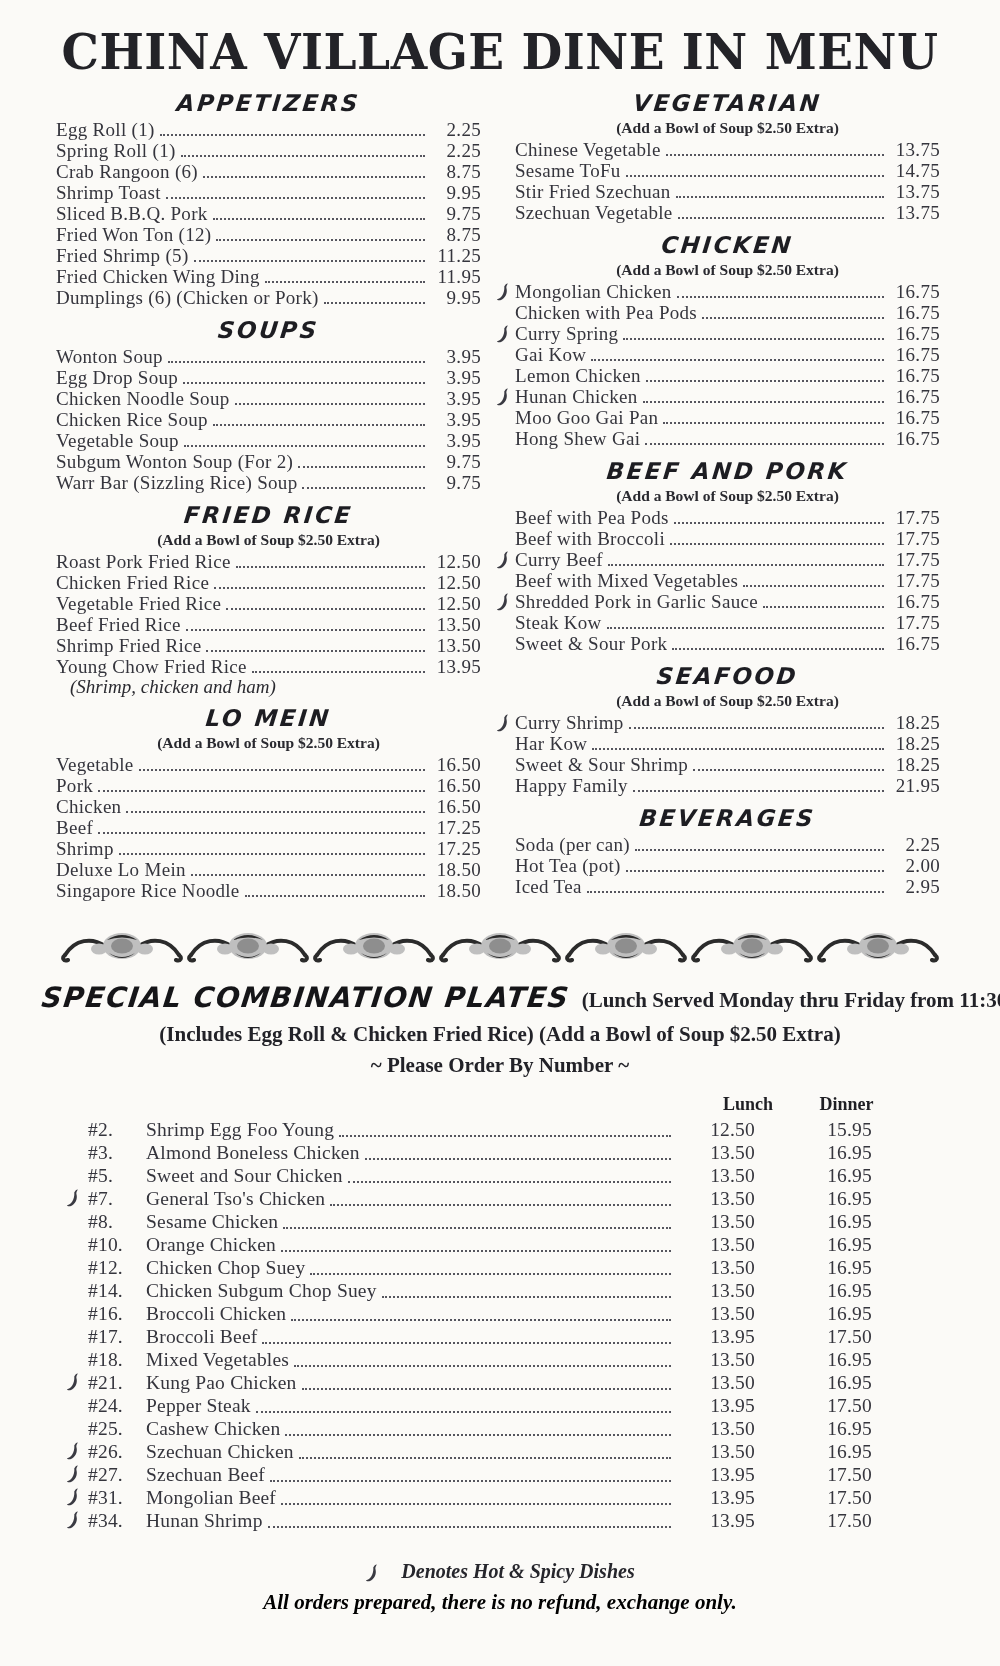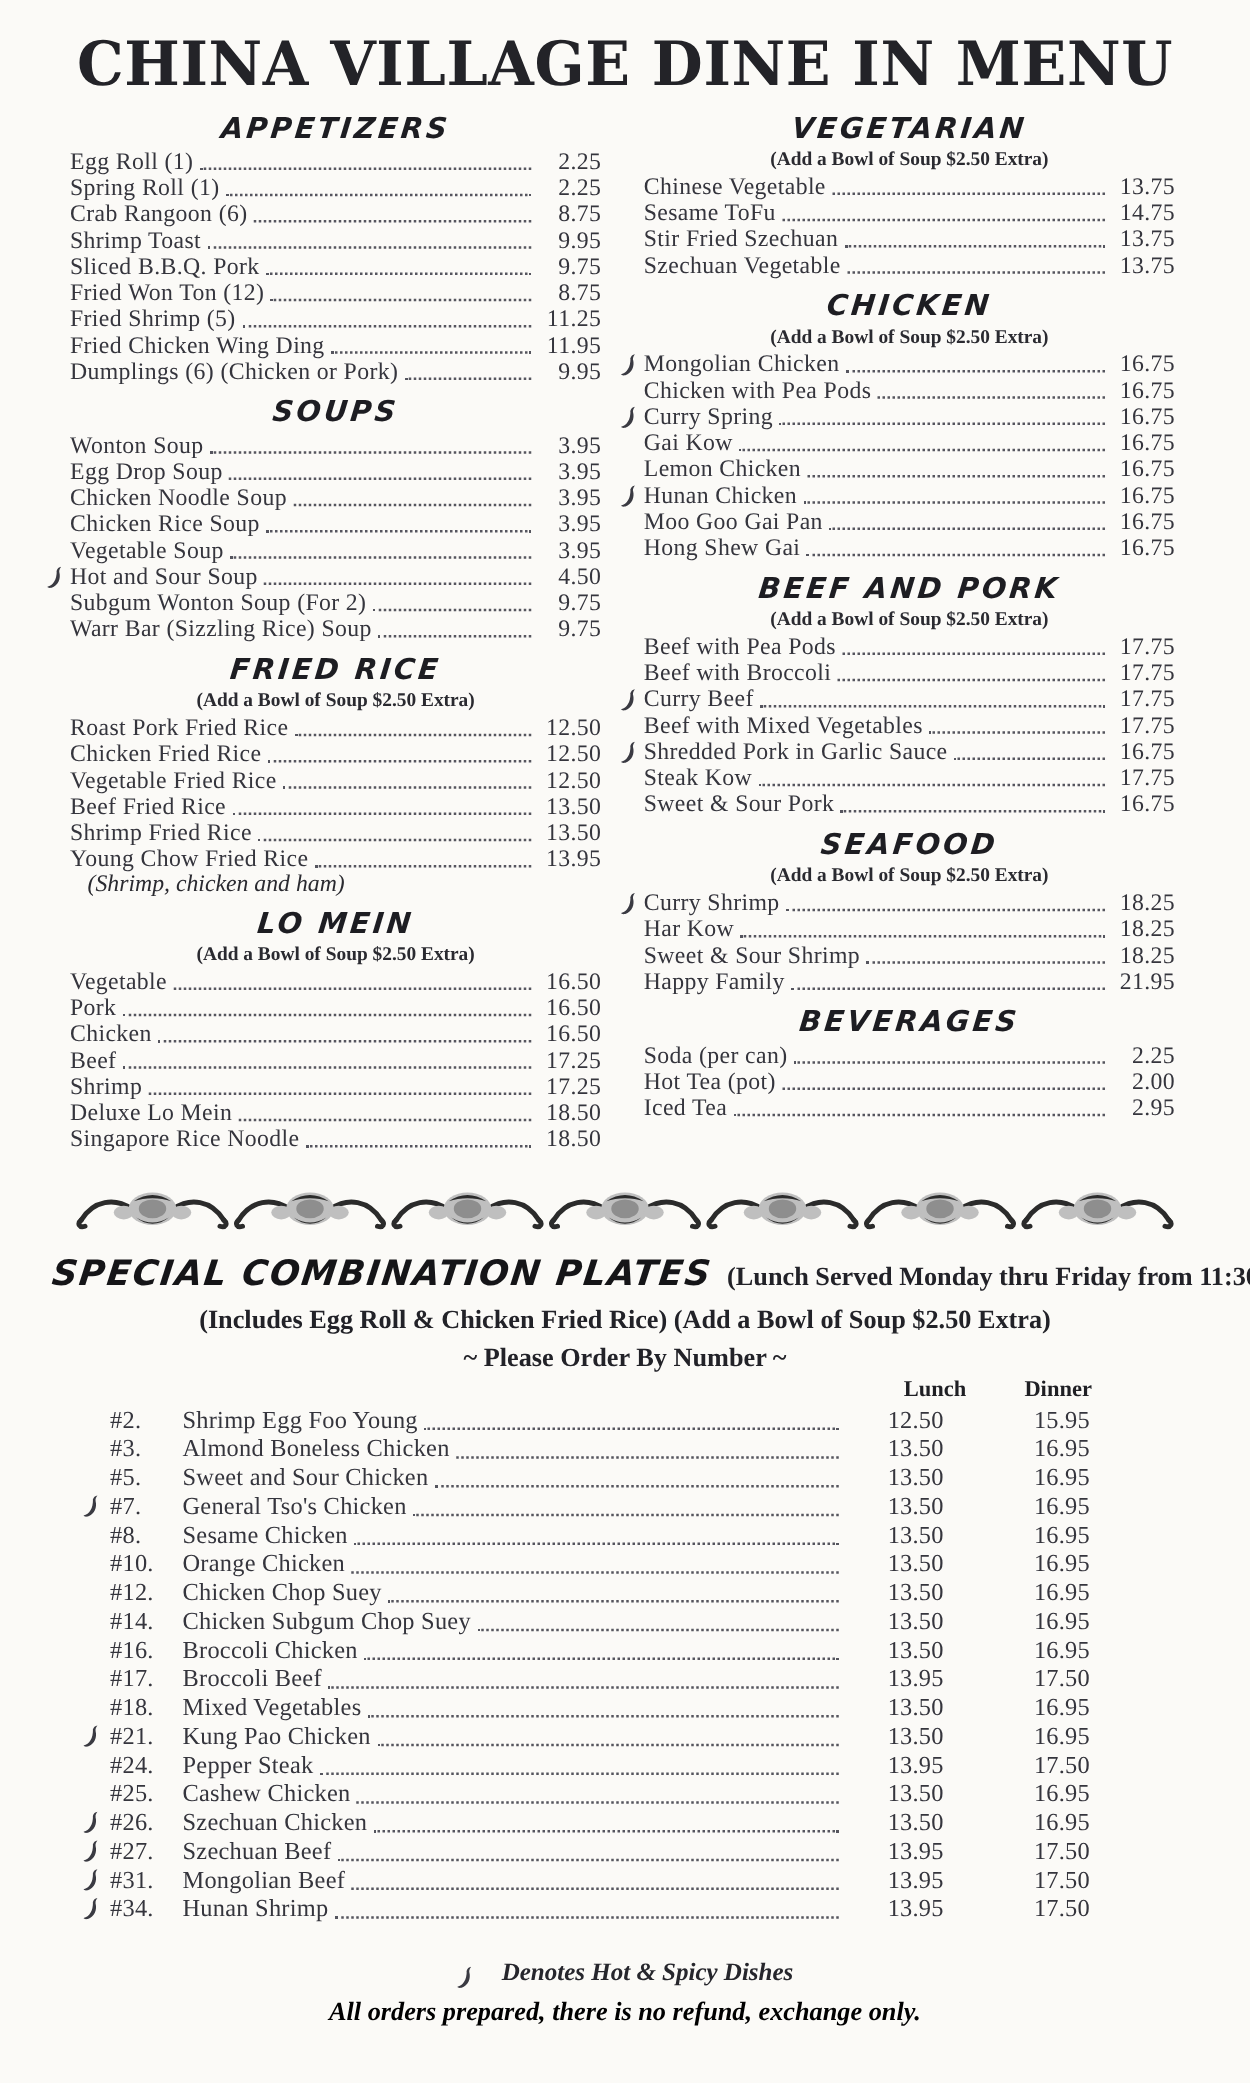--- a/index.html
+++ b/index.html
@@ -129,21 +129,21 @@
     color:#222228;
     margin-top:6px;
   }
   .combo-colheads {
     display:flex;
     justify-content:flex-end;
     padding-right:95px;
     font-weight:bold;
     font-size:18px;
     color:#1f1f24;
-    margin-top:2px;
+    margin-top:16px;
   }
   .combo-colheads .ch-lunch { width:80px; text-align:center; }
   .combo-colheads .ch-dinner { width:117px; text-align:center; }
 
   .combo-list { margin-top:3px; }
   .combo-row {
     display:flex;
     align-items:baseline;
     padding:0 128px 0 88px;
     font-size:19.5px;
@@ -155,21 +155,21 @@
   .combo-row .lbl { white-space:nowrap; }
   .combo-row .leader { margin-bottom:0; }
   .combo-row .lunch { width:80px; text-align:right; white-space:nowrap; }
   .combo-row .dinner { width:117px; text-align:right; white-space:nowrap; }
   .combo-row .spicy { left:66px; }
 
   .footer { margin-top:28px; text-align:center; }
   .f-line1 {
     font-weight:bold; font-style:italic;
     font-size:20px; color:#26262c;
-    display:flex; justify-content:center; align-items:center; gap:22px;
+    display:flex; justify-content:center; align-items:flex-start; gap:22px;
   }
   .f-line1 .spicy { position:static; transform:translateY(3px); }
   .f-line2 {
     font-weight:bold; font-style:italic;
     font-size:21px; color:#000000;
     margin-top:7px;
   }
 </style>
 </head>
 <body>
@@ -247,31 +247,20 @@
           </div>
           <div class="row">
             <span class="lbl">Chicken Rice Soup</span>
             <span class="leader"></span>
             <span class="price">3.95</span>
           </div>
           <div class="row">
             <span class="lbl">Vegetable Soup</span>
             <span class="leader"></span>
             <span class="price">3.95</span>
-          </div>
-          <div class="row">
-            <span class="spicy">
-              <svg viewBox="0 0 16 24" width="13" height="20">
-                <path d="M12.2 5.2 C14.6 10.5 13.4 17.6 7.4 21.1 C4.3 22.9 1.5 22.3 1.1 21.2 C6.8 19.7 10.4 14.1 10.3 5.6 Z" fill="#3a3a42"></path>
-                <path d="M10.1 5.9 C10.7 3.3 12.5 1.7 14.7 1.5 C13.4 3 12.8 4.7 12.7 6.6 Z" fill="#3a3a42"></path>
-              </svg>
-            </span>
-            <span class="lbl">Hot and Sour Soup</span>
-            <span class="leader"></span>
-            <span class="price">4.50</span>
           </div>
           <div class="row">
             <span class="lbl">Subgum Wonton Soup (For 2)</span>
             <span class="leader"></span>
             <span class="price">9.75</span>
           </div>
           <div class="row">
             <span class="lbl">Warr Bar (Sizzling Rice) Soup</span>
             <span class="leader"></span>
             <span class="price">9.75</span>

